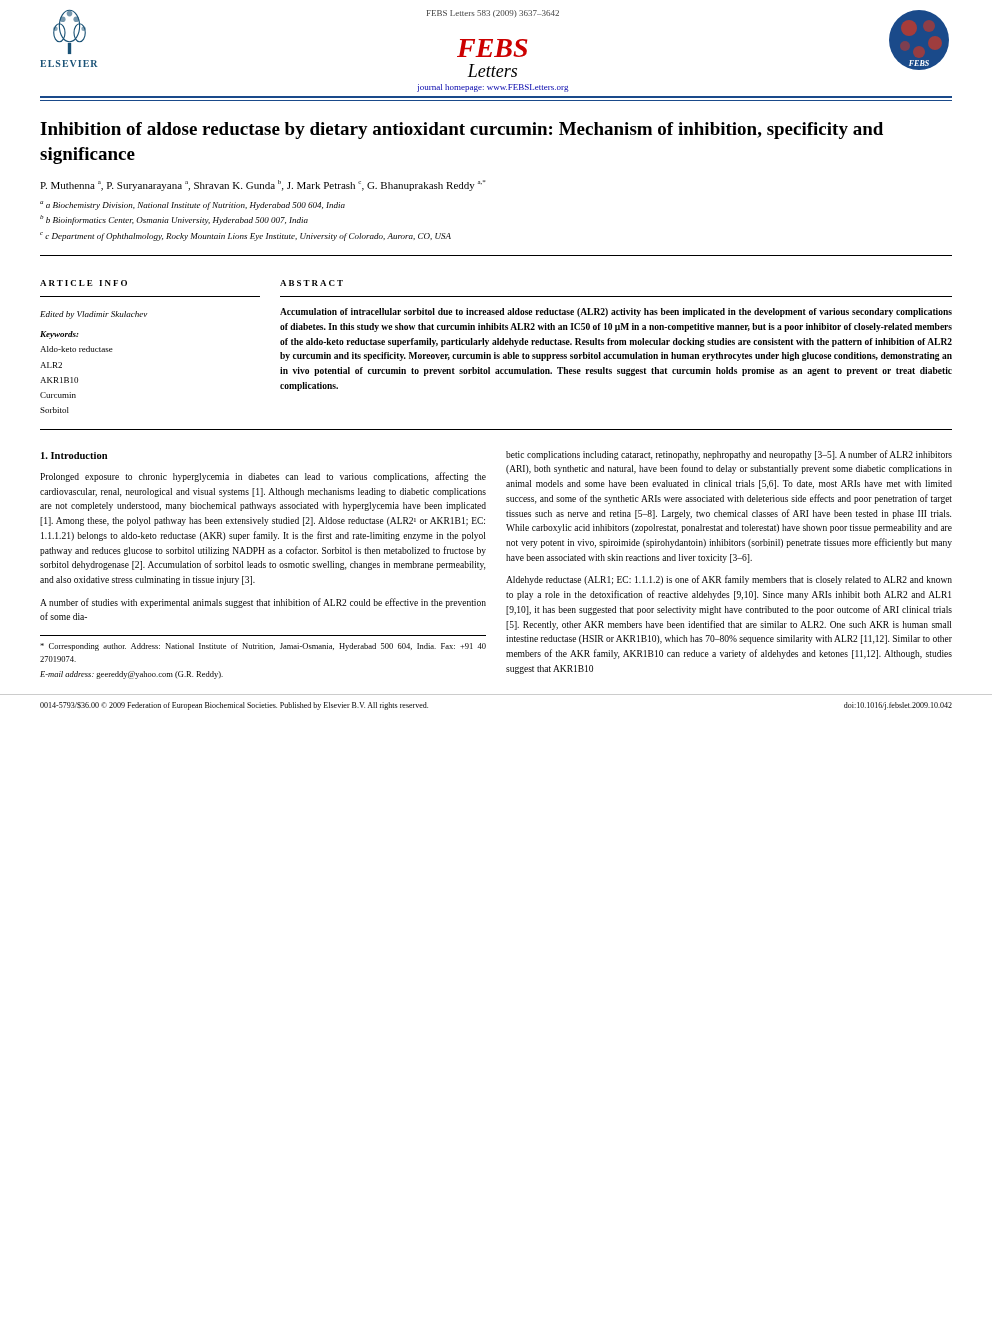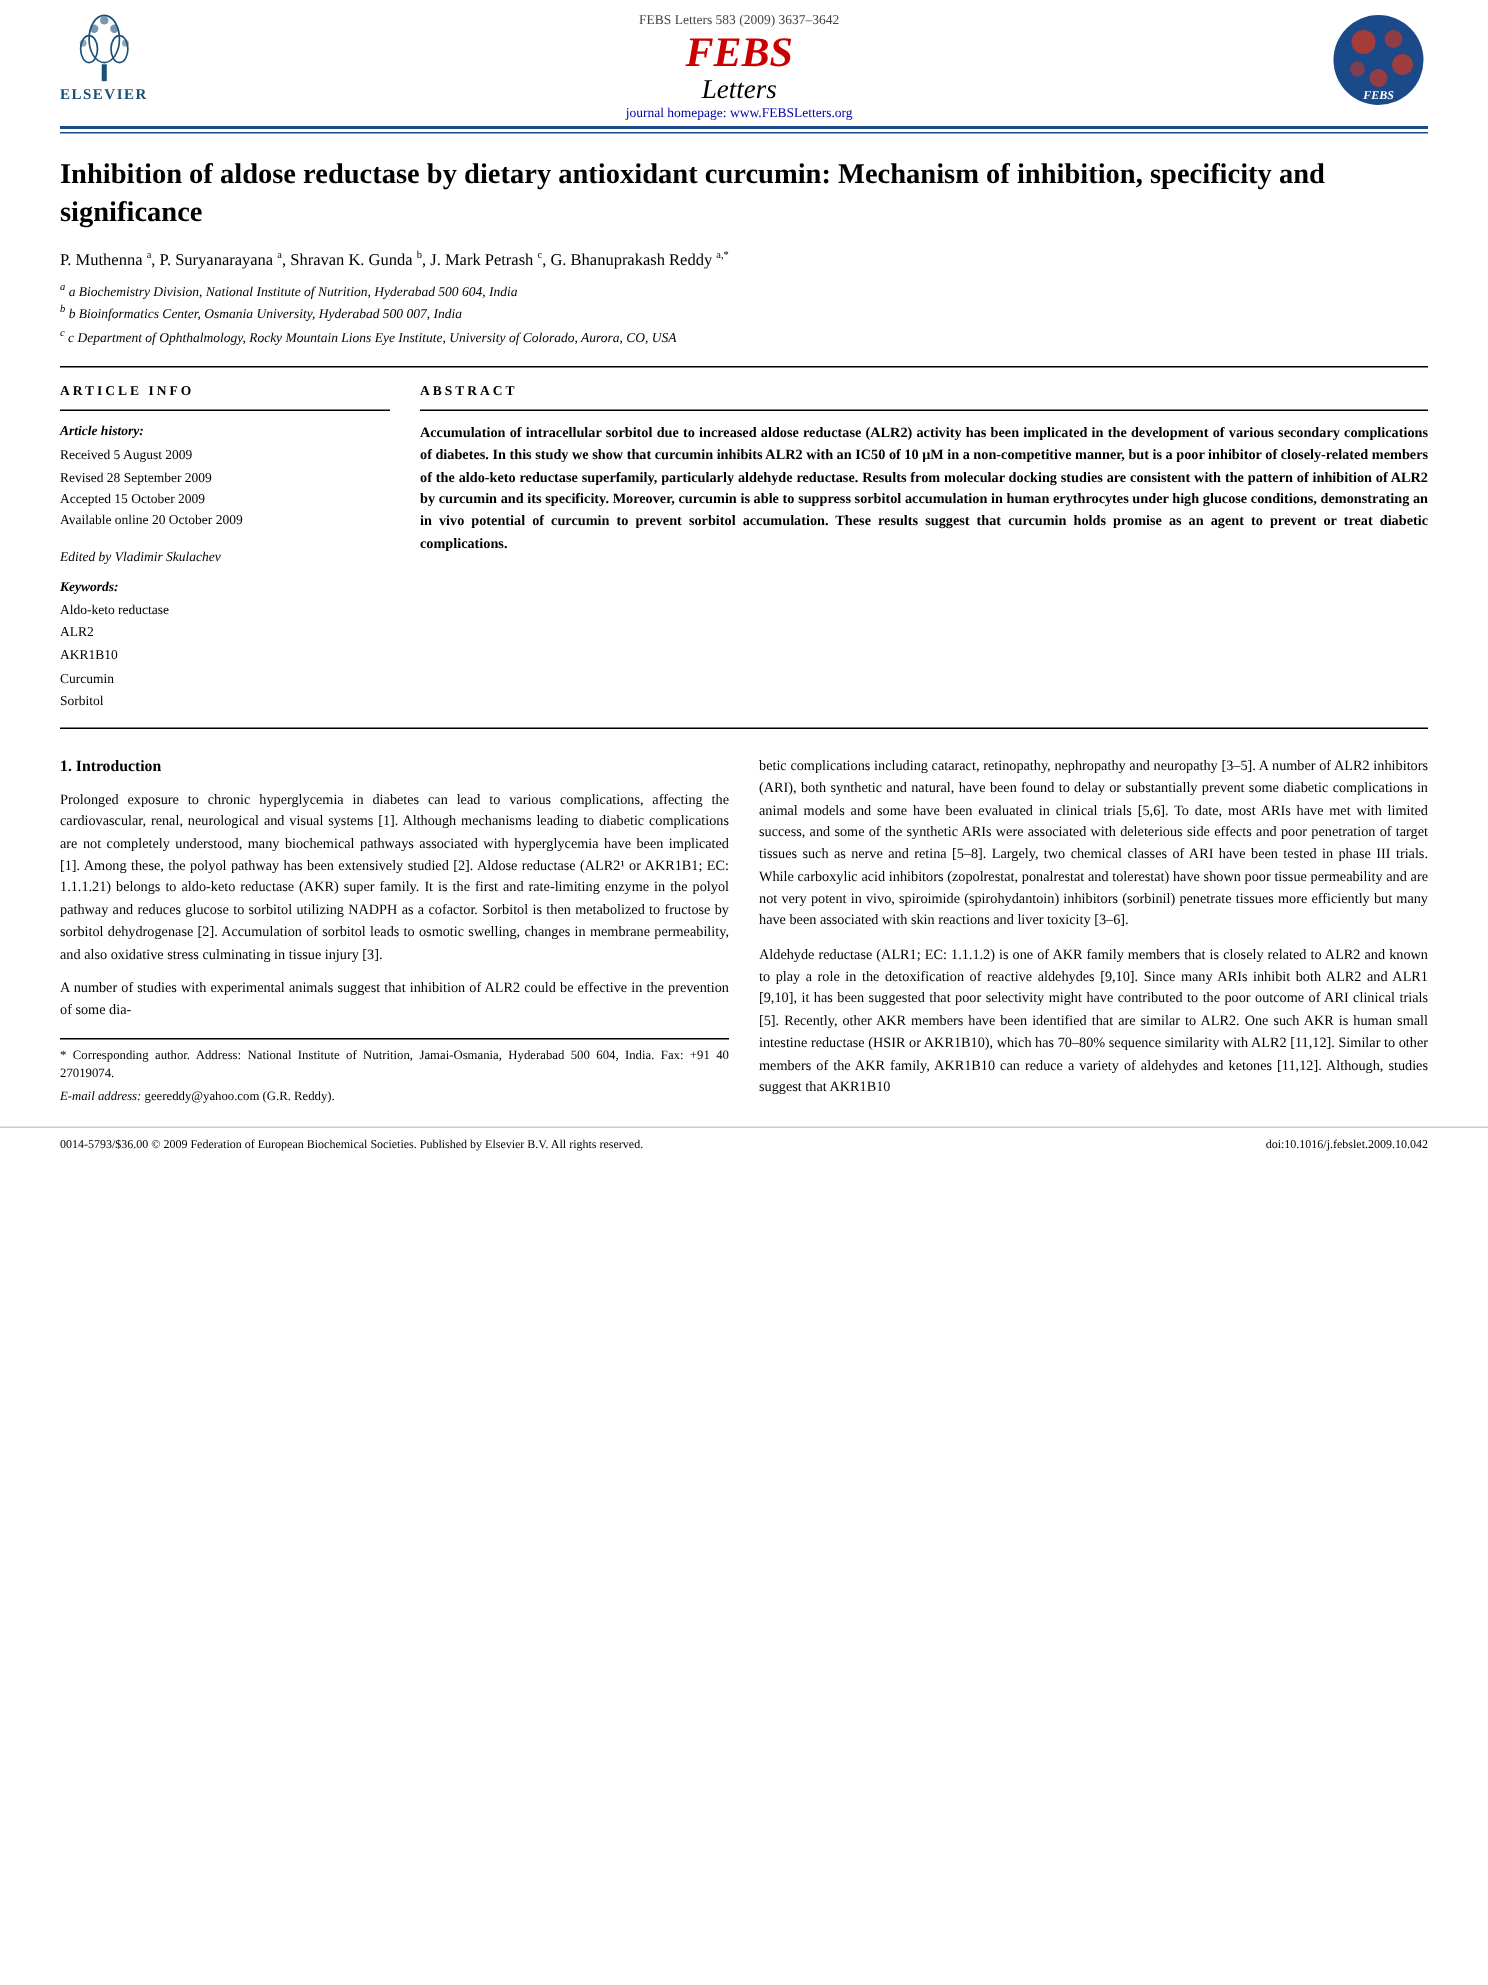--- a/index.html
+++ b/index.html
@@ -95,21 +95,21 @@
       color: #000;
     }
     .divider-article {
       height: 1px;
       background: #000;
       margin: 8px 0;
     }
     .two-column {
       display: flex;
       gap: 20px;
-      margin-top: 10px;
+      margin-top: 22px;
     }
     .left-col {
       width: 220px;
       min-width: 220px;
       font-size: 9px;
     }
     .right-col {
       flex: 1;
       font-size: 9.5px;
     }
@@ -243,21 +243,21 @@
         <circle cx="28" cy="18" r="5" fill="#1a5276" opacity="0.6"></circle>
         <circle cx="52" cy="18" r="5" fill="#1a5276" opacity="0.6"></circle>
         <circle cx="40" cy="8" r="5" fill="#1a5276" opacity="0.6"></circle>
         <circle cx="15" cy="35" r="4" fill="#1a5276" opacity="0.5"></circle>
         <circle cx="65" cy="35" r="4" fill="#1a5276" opacity="0.5"></circle>
       </svg>
       <span class="elsevier-text">ELSEVIER</span>
     </div>
 
     <div class="febs-logo-area">
-      <div style="font-size:9px; color:#444; margin-bottom:4px;">FEBS Letters 583 (2009) 3637–3642</div>
+      <div style="font-size:9px; color:#444; margin-bottom:16px;">FEBS Letters 583 (2009) 3637–3642</div>
       <div class="febs-logo">FEBS</div>
       <div class="febs-logo-sub">Letters</div>
       <div class="febs-homepage">journal homepage: www.FEBSLetters.org</div>
     </div>
 
     <div style="display:flex; flex-direction:column; align-items:center;">
       <svg class="febs-circle-svg" viewBox="0 0 65 65" xmlns="http://www.w3.org/2000/svg">
         <circle cx="32" cy="32" r="30" fill="#1a4a8a"></circle>
 
         <circle cx="22" cy="20" r="8" fill="#c0392b" opacity="0.85"></circle>
@@ -286,27 +286,20 @@
       <sup>c</sup> <span>c Department of Ophthalmology, Rocky Mountain Lions Eye Institute, University of Colorado, Aurora, CO, USA</span>
     </div>
 
     <div class="divider-article"></div>
 
     <div class="two-column">
 
       <div class="left-col">
         <div class="col-header">ARTICLE INFO</div>
         <div class="divider-article"></div>
-        <div style="margin-top:6px;">
-          <div class="article-history-label">Article history:</div>
-          <div class="history-item">Received 5 August 2009</div>
-          <div class="history-item">Revised 28 September 2009</div>
-          <div class="history-item">Accepted 15 October 2009</div>
-          <div class="history-item">Available online 20 October 2009</div>
-        </div>
         <div class="edited-by" style="margin-top:12px;">Edited by Vladimir Skulachev</div>
         <div class="keywords-section">
           <div class="keywords-label">Keywords:</div>
           <div class="keyword-item">Aldo-keto reductase</div>
           <div class="keyword-item">ALR2</div>
           <div class="keyword-item">AKR1B10</div>
           <div class="keyword-item">Curcumin</div>
           <div class="keyword-item">Sorbitol</div>
         </div>
       </div>

